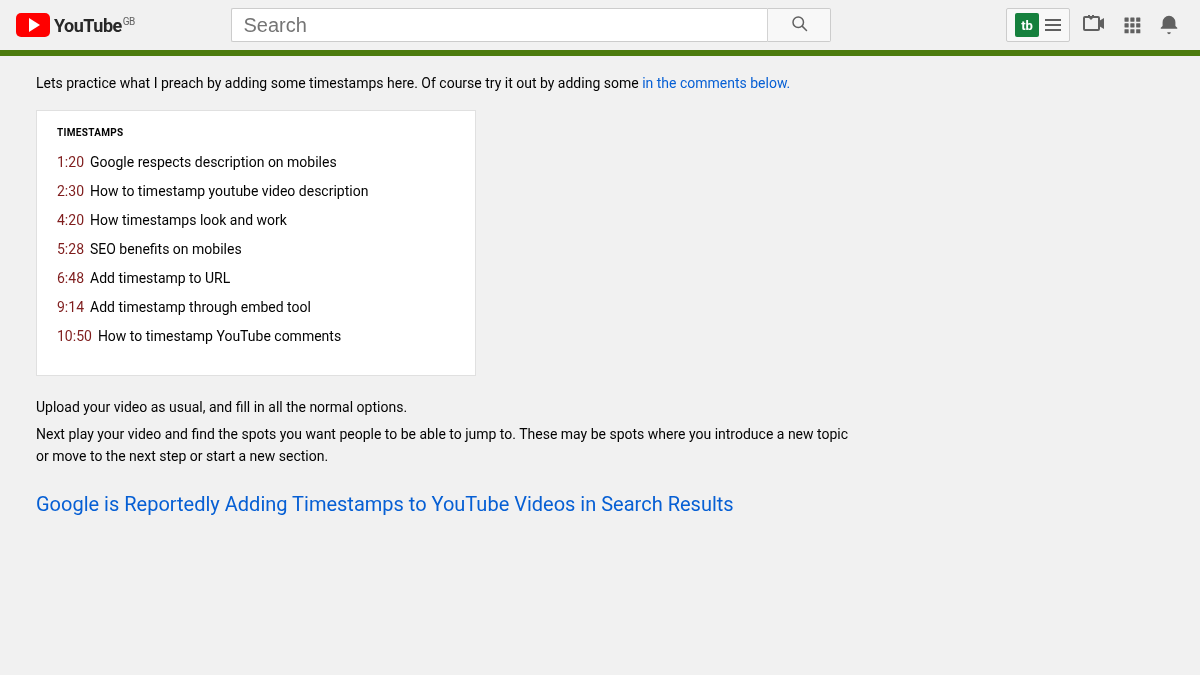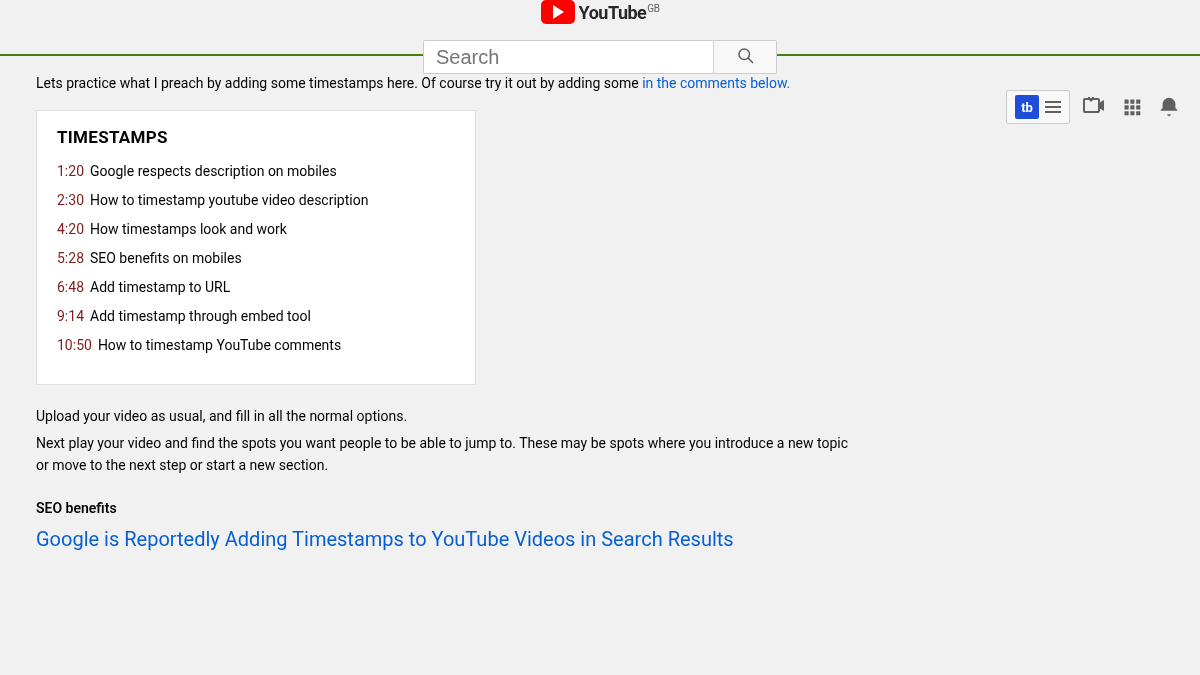--- a/index.html
+++ b/index.html
@@ -10,23 +10,22 @@
       font-size: 14px;
     }
 
     
     #header {
       display: flex;
       align-items: center;
       background: #f1f1f1;
       padding: 0 16px;
       height: 56px;
-      border-bottom: 2px solid #4d7c0f;
+      border-bottom: 6px solid #4d7c0f;
       gap: 16px;
-      flex-direction: column;
     }
 
     #logo-area {
       display: flex;
       align-items: center;
       gap: 4px;
       flex-shrink: 0;
     }
 
     #yt-icon {
@@ -131,21 +130,21 @@
       border: 1px solid #ccc;
       padding: 4px 8px;
       background: #f8f8f8;
       cursor: pointer;
       border-radius: 2px;
     }
 
     #account-avatar {
       width: 24px;
       height: 24px;
-      background: #1d4ed8;
+      background: #15803d;
       border-radius: 2px;
       display: flex;
       align-items: center;
       justify-content: center;
       color: white;
       font-size: 13px;
       font-weight: 700;
     }
 
     #account-lines {
@@ -194,21 +193,21 @@
     
     #timestamps-box {
       background: white;
       border: 1px solid #e0e0e0;
       padding: 16px 20px 20px 20px;
       width: 440px;
       margin-bottom: 20px;
     }
 
     #timestamps-heading {
-      font-size: 17px;
+      font-size: 10px;
       font-weight: 700;
       color: #030303;
       margin-bottom: 14px;
       letter-spacing: 0.3px;
     }
 
     .timestamp-item {
       display: flex;
       align-items: baseline;
       gap: 6px;
@@ -366,18 +365,17 @@
 
   <div id="body-paragraphs">
     <p id="upload-para">
       <span>Upload your video as usual, and fill in all the normal options.</span>
     </p>
     <p>
       <span>Next play your video and find the spots you want people to be able to jump to. These may be spots where you introduce a new topic or move to the next step or start a new section.</span>
     </p>
 
     <div id="seo-section">
-      <p id="seo-heading">SEO benefits</p>
       <a id="seo-link" href="#">Google is Reportedly Adding Timestamps to YouTube Videos in Search Results</a>
     </div>
   </div>
 
 </div>
 
 </body></html>

